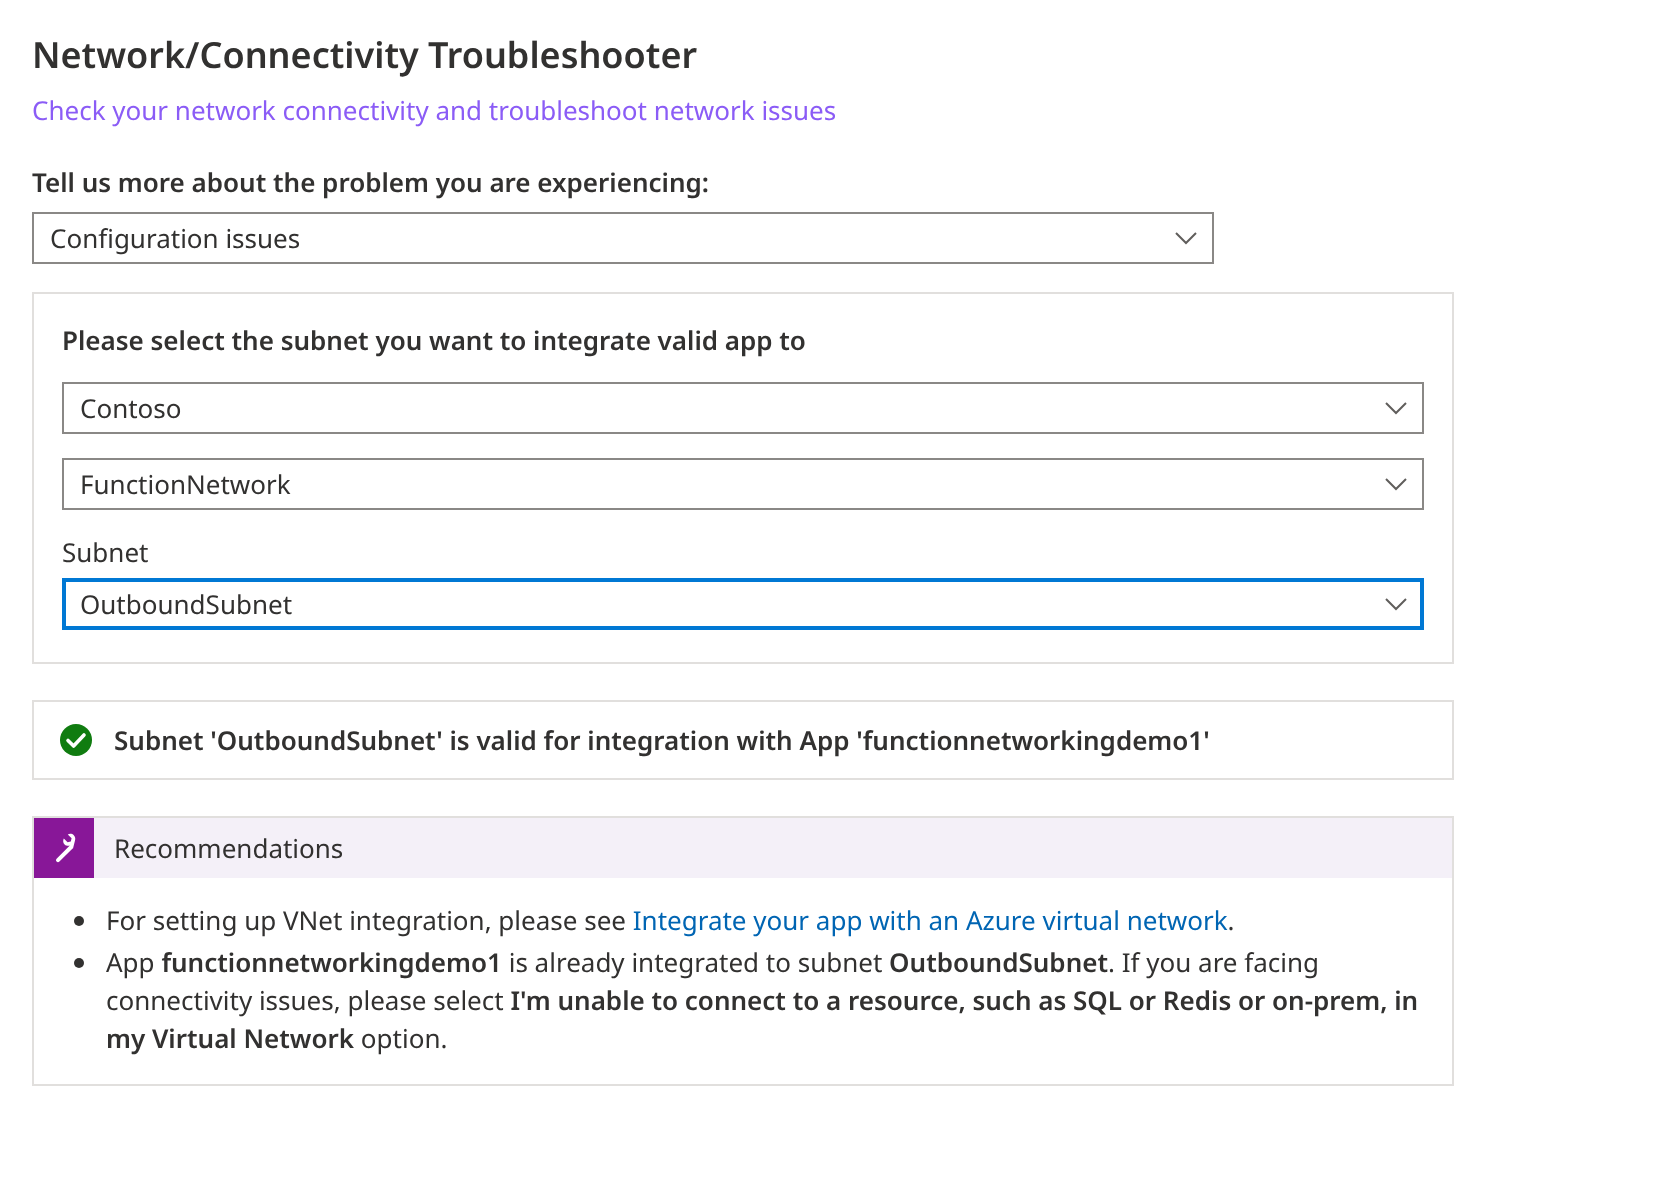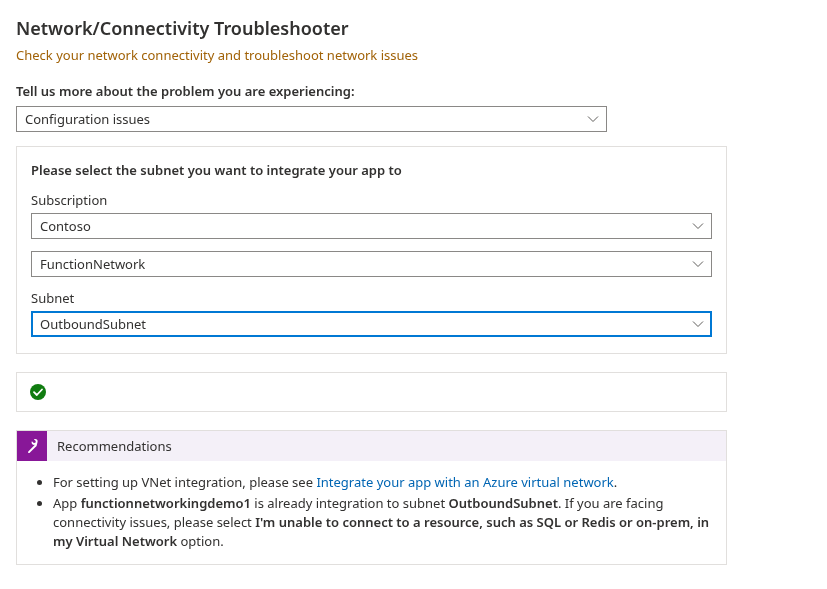--- a/index.html
+++ b/index.html
@@ -14,21 +14,21 @@
   }
   h1 {
     font-size: 18px;
     font-weight: 600;
     margin: 0 0 6px 0;
     color: #323130;
   }
   .subtitle {
     margin: 0 0 18px 0;
     font-size: 13px;
-    color: #a16207;
+    color: #8b5cf6;
   }
   .prompt-label {
     font-weight: 600;
     margin-bottom: 6px;
   }
   .select-wrap {
     position: relative;
     width: 591px;
   }
   .select {
@@ -141,24 +141,23 @@
 <div class="select-wrap">
   <div class="select">Configuration issues</div>
   <span class="chev">
     <svg width="12" height="12" viewBox="0 0 12 12">
         <path d="M1 3.5 L6 8.5 L11 3.5" stroke="#605e5c" stroke-width="1" fill="none"></path>
       </svg>
   </span>
 </div>
 
 <div class="panel">
-  <div class="panel-title">Please select the subnet you want to integrate your app to</div>
+  <div class="panel-title">Please select the subnet you want to integrate valid app to</div>
 
   <div class="field-block">
-    <div class="field-label">Subscription</div>
     <div class="inner-select-wrap">
       <div class="select">Contoso</div>
       <span class="chev">
         <svg width="12" height="12" viewBox="0 0 12 12">
             <path d="M1 3.5 L6 8.5 L11 3.5" stroke="#605e5c" stroke-width="1" fill="none"></path>
           </svg>
       </span>
     </div>
   </div>
 
@@ -186,34 +185,35 @@
   </div>
 </div>
 
 <div class="status-panel">
   <span class="check-circle">
     <svg width="18" height="18" viewBox="0 0 18 18">
       <circle cx="9" cy="9" r="8" fill="#107c10"></circle>
       <path d="M5 9.2 L7.8 12 L13 6.5" stroke="#fff" stroke-width="1.8" fill="none" stroke-linecap="round" stroke-linejoin="round"></path>
     </svg>
   </span>
+  <span class="status-text">Subnet 'OutboundSubnet' is valid for integration with App 'functionnetworkingdemo1'</span>
 </div>
 
 <div class="rec-panel">
   <div class="rec-header">
     <div class="rec-icon-box">
       <svg width="16" height="16" viewBox="0 0 16 16">
         <path d="M13.5 4.2c.3-.9.1-1.9-.6-2.6-.8-.8-2-.9-3-.4l1.9 1.9-.4 1.6-1.6.4L7.9 3.2c-.5 1-.4 2.2.4 3 .7.7 1.7.9 2.6.6l-6.6 6.6c-.4.4-.4 1 0 1.4.4.4 1 .4 1.4 0l6.6-6.6c.1 0 .2 0 .2 0z" fill="#fff"></path>
       </svg>
     </div>
     <span class="rec-title">Recommendations</span>
   </div>
   <div class="rec-body">
     <ul>
       <li>
         <span>For setting up VNet integration, please see </span><a href="#" class="link">Integrate your app with an Azure virtual network</a><span>.</span>
       </li>
       <li>
-        <span>App </span><span class="bold">functionnetworkingdemo1</span><span> is already integration to subnet </span><span class="bold">OutboundSubnet</span><span>. If you are facing connectivity issues, please select </span><span class="bold">I'm unable to connect to a resource, such as SQL or Redis or on-prem, in my Virtual Network</span><span> option.</span>
+        <span>App </span><span class="bold">functionnetworkingdemo1</span><span> is already integrated to subnet </span><span class="bold">OutboundSubnet</span><span>. If you are facing connectivity issues, please select </span><span class="bold">I'm unable to connect to a resource, such as SQL or Redis or on-prem, in my Virtual Network</span><span> option.</span>
       </li>
     </ul>
   </div>
 </div>
 
 </body></html>

